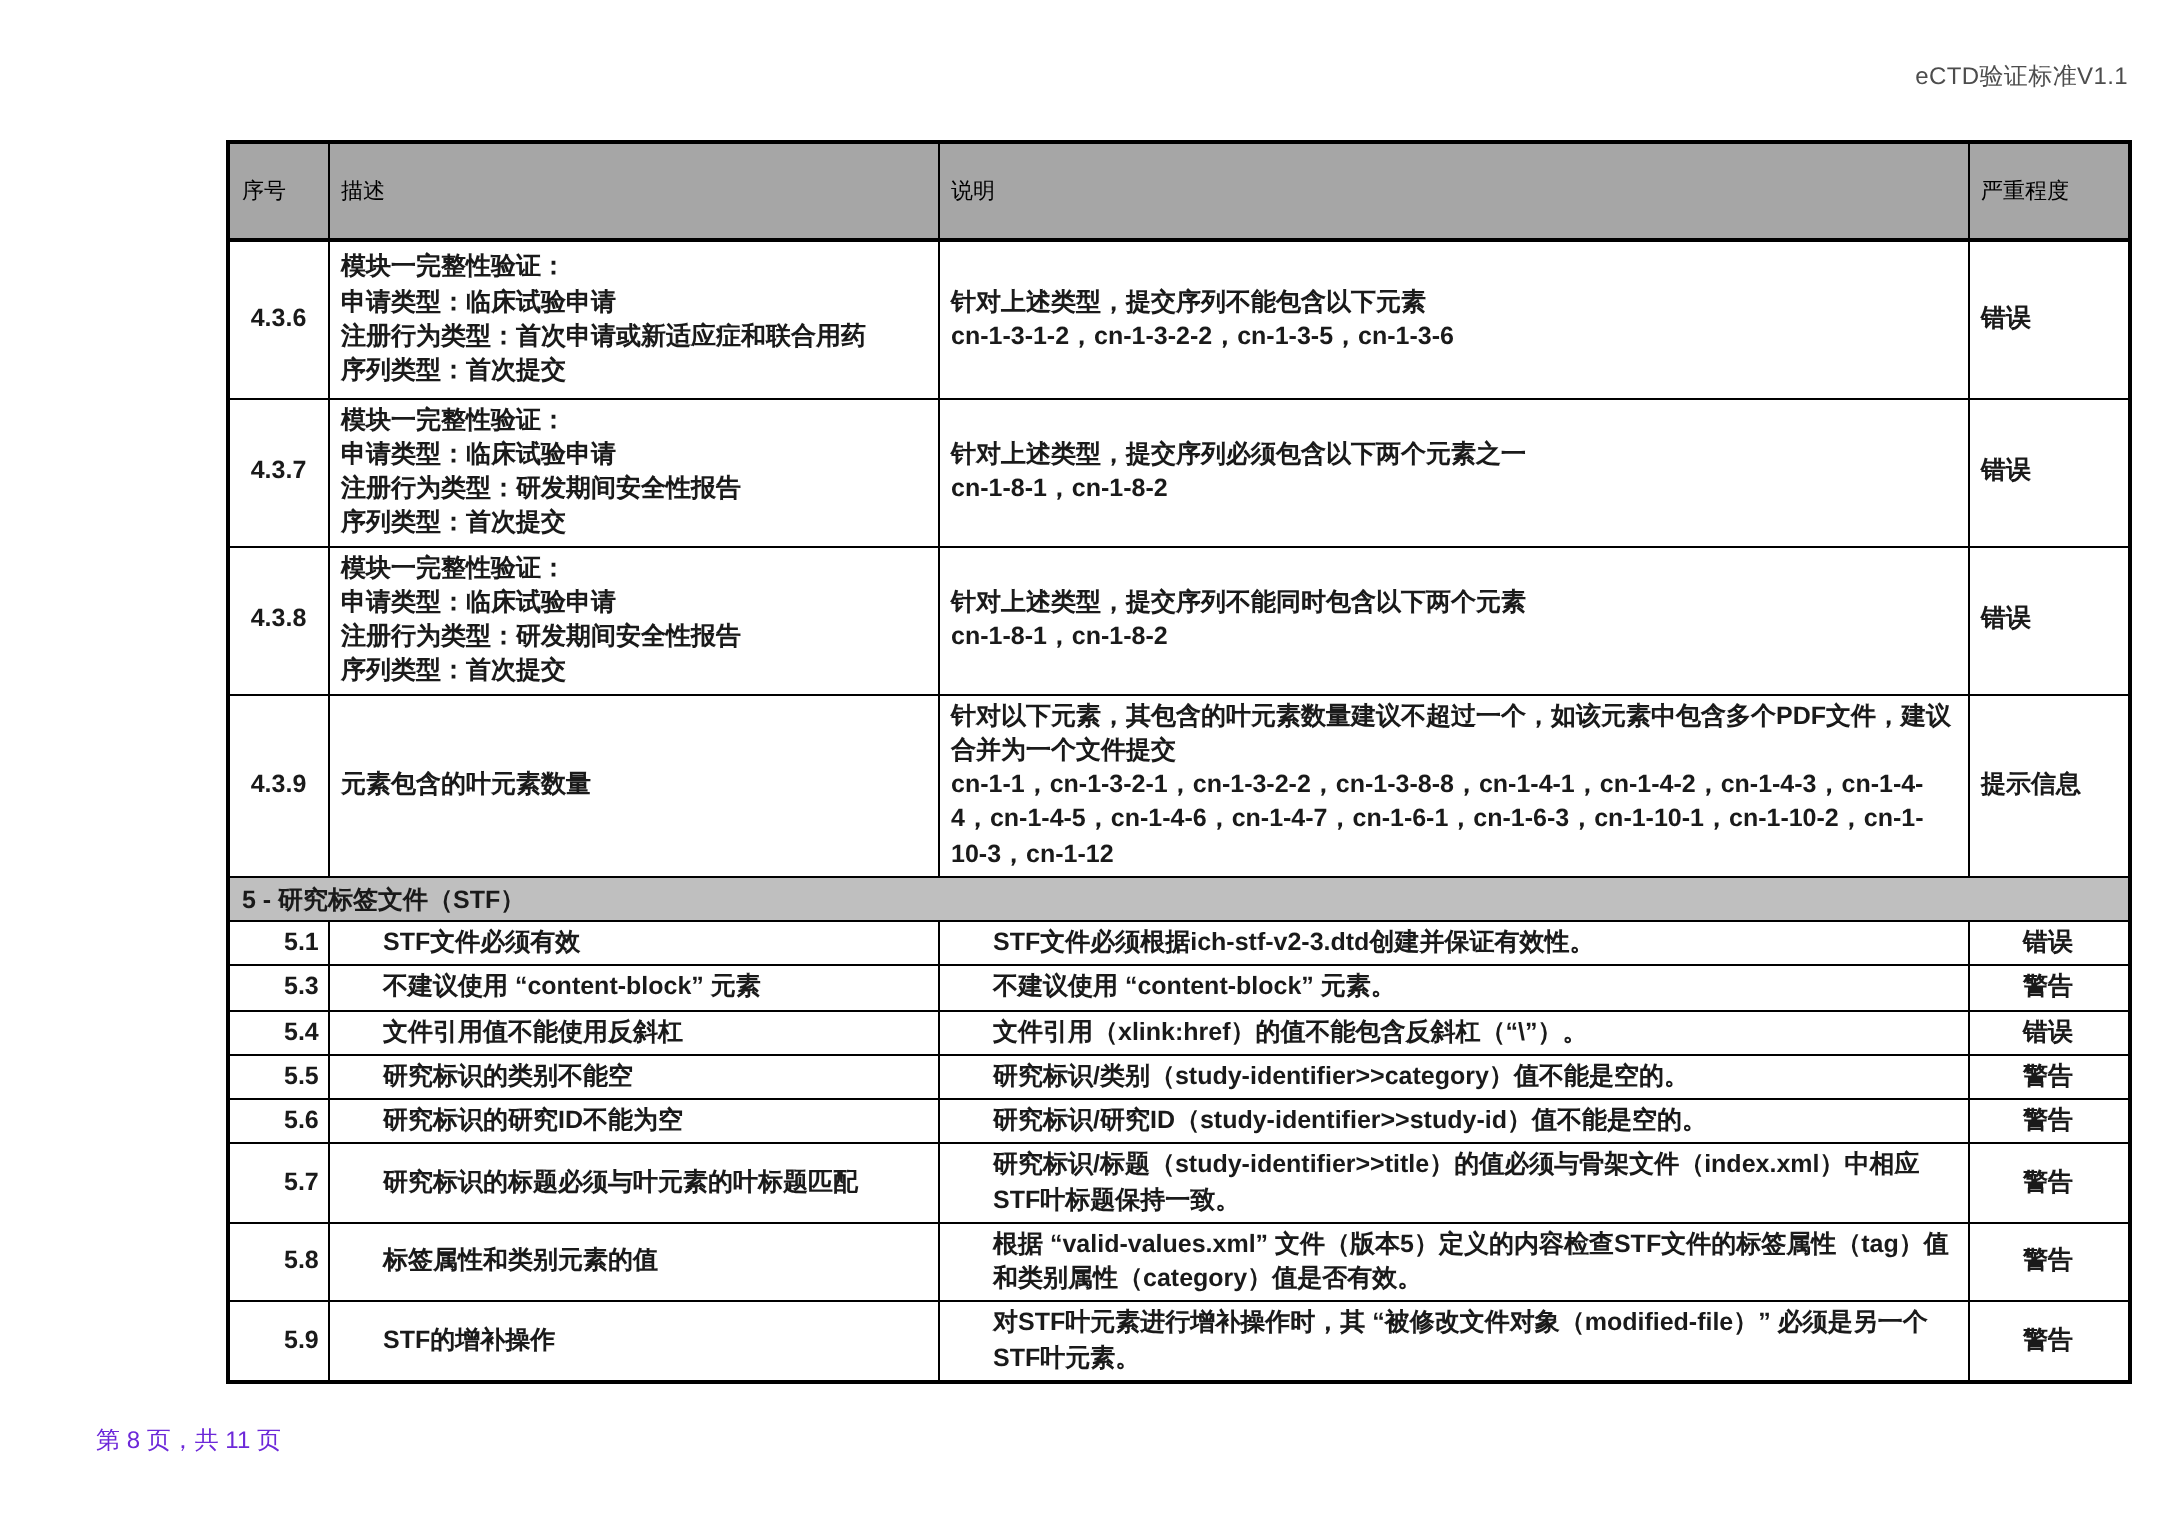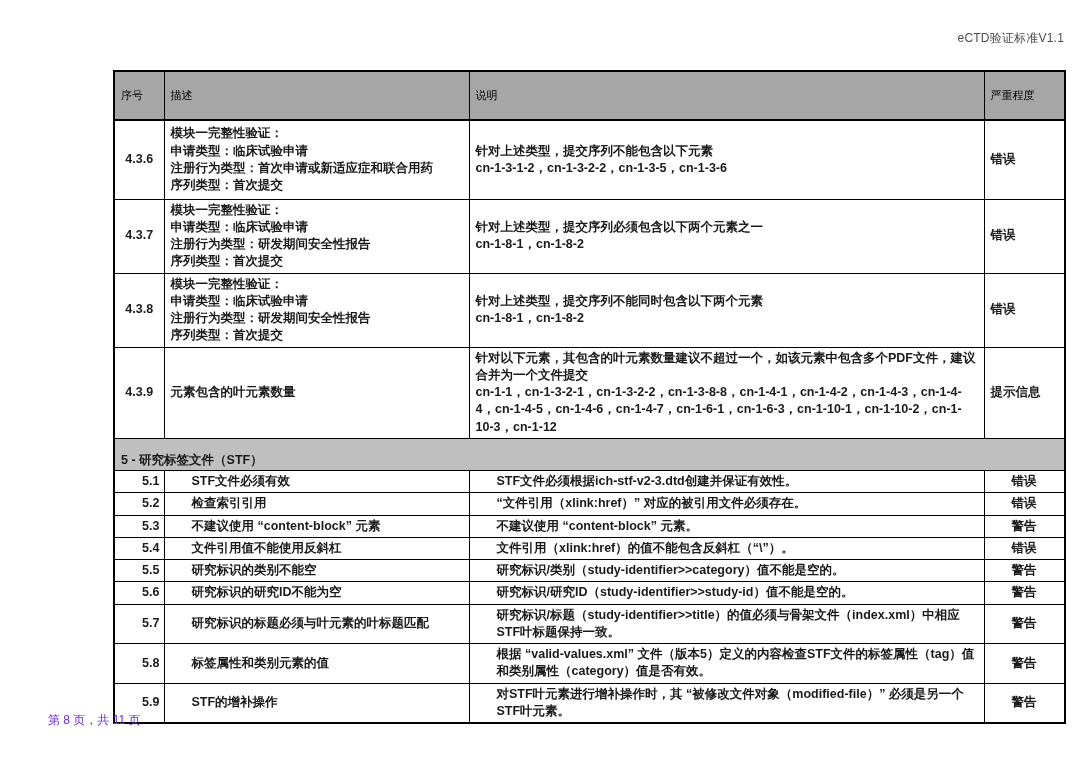--- a/index.html
+++ b/index.html
@@ -57,21 +57,21 @@
     font-weight: bold;
     font-size: 12.5px;
     white-space: nowrap;
   }
 
   
   tbody tr:nth-child(1) td { height: 79px; }
   tbody tr:nth-child(2) td { height: 73px; }
   tbody tr:nth-child(3) td { height: 67px; }
   tbody tr:nth-child(4) td { height: 83px; }
-  tbody tr:nth-child(5) td { height: 22px; padding-top: 13px; padding-bottom: 1px; }
+  tbody tr:nth-child(5) td { height: 22px; padding-top: 3px; padding-bottom: 1px; }
   tbody tr:nth-child(n+6) td { height: 22px; padding-left: 27px; }
   tbody tr:nth-child(12) td { height: 36px; }
   tbody tr:nth-child(13) td { height: 37px; }
 
   .page-footer {
     position: absolute; top: 712px; left: 0;
     width: 100%; text-align: left;
     font-size: 12px; color: #6d28d9;
   }
 </style>
@@ -138,26 +138,20 @@
         <tr>
           <td colspan="4" class="section">5 - 研究标签文件（STF）</td>
         </tr>
         <tr>
           <td class="c-id">5.1</td>
           <td class="c-desc">STF文件必须有效</td>
           <td class="c-expl">STF文件必须根据ich-stf-v2-3.dtd创建并保证有效性。</td>
           <td class="c-sev">错误</td>
         </tr>
         <tr>
-          <td class="c-id">5.2</td>
-          <td class="c-desc">检查索引引用</td>
-          <td class="c-expl">“文件引用（xlink:href）” 对应的被引用文件必须存在。</td>
-          <td class="c-sev">错误</td>
-        </tr>
-        <tr>
           <td class="c-id">5.3</td>
           <td class="c-desc">不建议使用 “content-block” 元素</td>
           <td class="c-expl">不建议使用 “content-block” 元素。</td>
           <td class="c-sev">警告</td>
         </tr>
         <tr>
           <td class="c-id">5.4</td>
           <td class="c-desc">文件引用值不能使用反斜杠</td>
           <td class="c-expl">文件引用（xlink:href）的值不能包含反斜杠（“\”）。</td>
           <td class="c-sev">错误</td>

